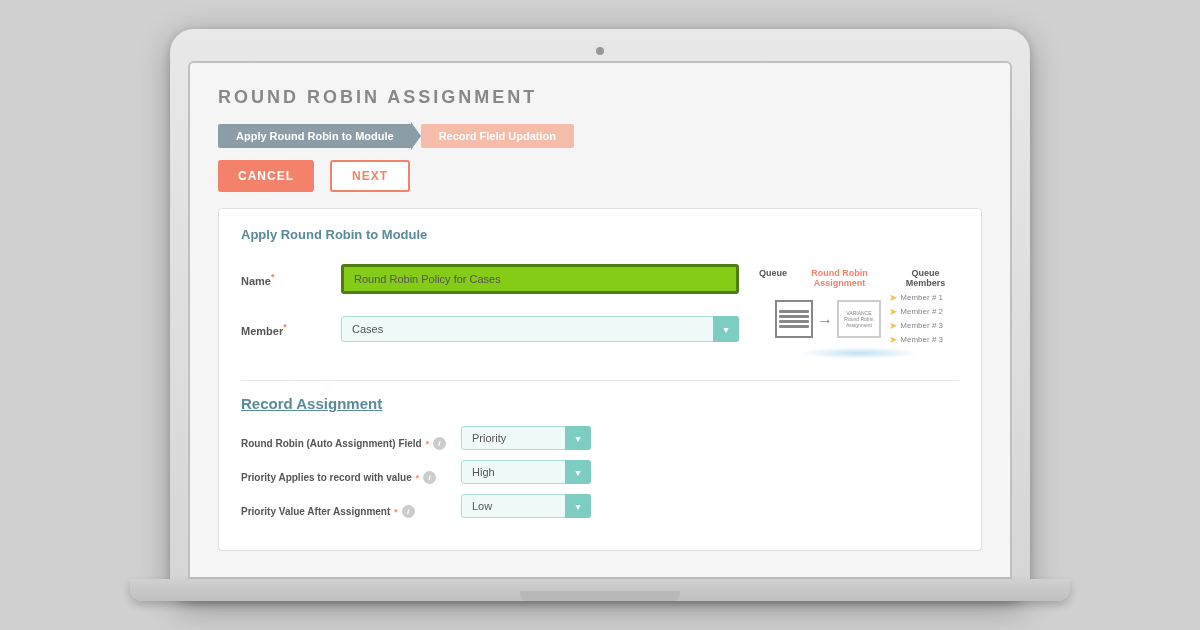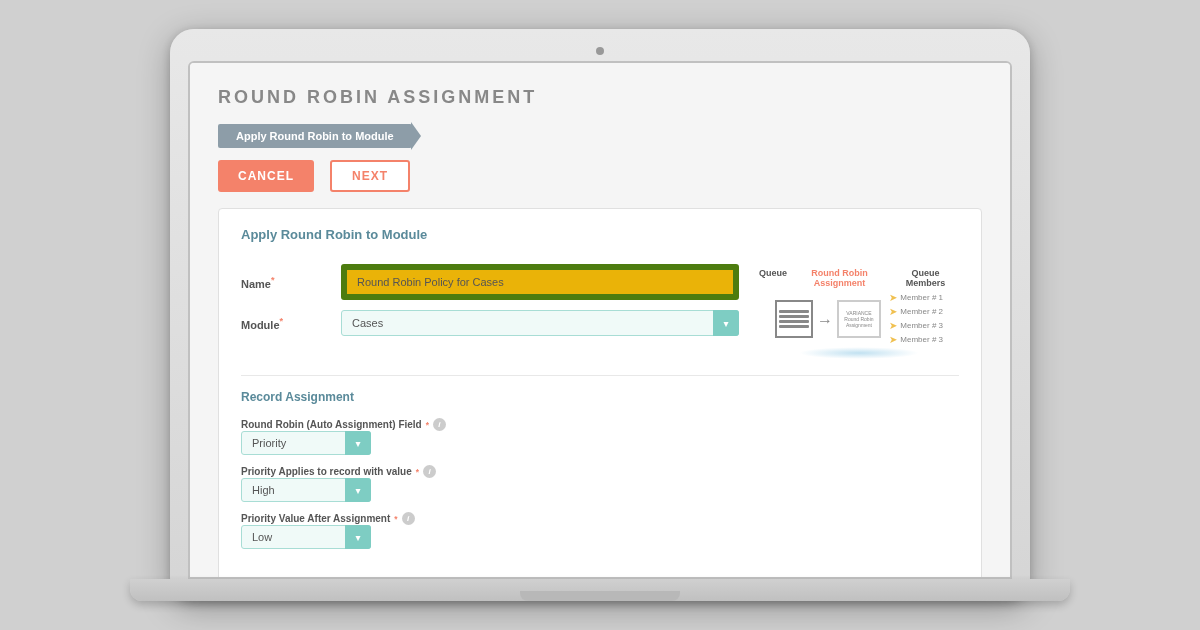--- a/index.html
+++ b/index.html
@@ -161,40 +161,40 @@
     .form-with-diagram {
       display: flex;
       gap: 20px;
     }
     .form-fields {
       flex: 1;
     }
     .form-row {
       display: flex;
       align-items: center;
-      margin-bottom: 10px;
+      margin-bottom: 22px;
     }
     .form-label {
       font-size: 11px;
       color: #555;
       font-weight: 600;
       width: 100px;
       flex-shrink: 0;
     }
     .form-label sup {
       color: #f4826a;
     }
     .form-input {
       flex: 1;
       padding: 6px 10px;
-      border: 6px solid #4d7c0f;
+      border: 3px solid #4d7c0f;
       border-radius: 3px;
       font-size: 11px;
       color: #555;
-      background: #eab308;
+      background: #84cc16;
       outline: none;
     }
     .form-select-wrapper {
       flex: 1;
       position: relative;
     }
     .form-select {
       width: 100%;
       padding: 6px 20px 6px 10px;
       border: 1px solid #a8ddd5;
@@ -311,32 +311,32 @@
     }
 
     
     .section-divider {
       border: none;
       border-top: 1px solid #e8e8e8;
       margin: 16px 0 14px 0;
     }
 
     .section-subtitle {
-      font-size: 12px;
+      font-size: 15px;
       color: #5a8a9a;
       font-weight: 600;
       margin-bottom: 14px;
+      text-decoration: underline;
     }
 
     
     .ra-form-row {
       display: flex;
-      align-items: flex-start;
+      align-items: flex-end;
       margin-bottom: 10px;
-      flex-direction: column;
     }
     .ra-label {
       font-size: 10px;
       color: #555;
       font-weight: 600;
       width: 220px;
       flex-shrink: 0;
       display: flex;
       align-items: center;
       gap: 4px;
@@ -385,20 +385,23 @@
   <div class="laptop-screen">
     <div class="screen-content">
 
       <div class="page-title">ROUND ROBIN ASSIGNMENT</div>
 
       <div class="steps-bar">
         <div class="step step-active">
           <span>Apply Round Robin to Module</span>
         </div>
         <div class="step-arrow"></div>
+        <div class="step step-inactive">
+          <span>Record Field Updation</span>
+        </div>
       </div>
 
       <div class="action-buttons">
         <button class="btn-cancel">CANCEL</button>
         <button class="btn-next">NEXT</button>
       </div>
 
       <div class="main-card">
         <div class="section-title">Apply Round Robin to Module</div>
 
@@ -408,21 +411,21 @@
 
             <div class="form-row">
               <div class="form-label">
                 <span>Name</span><sup>*</sup>
               </div>
               <input class="form-input" type="text" value="Round Robin Policy for Cases" style="">
             </div>
 
             <div class="form-row">
               <div class="form-label">
-                <span>Module</span><sup>*</sup>
+                <span>Member</span><sup>*</sup>
               </div>
               <div class="form-select-wrapper">
                 <select class="form-select">
                   <option>Cases</option>
                 </select>
                 <div class="select-arrow">
                   <span>▾</span>
                 </div>
               </div>
             </div>

